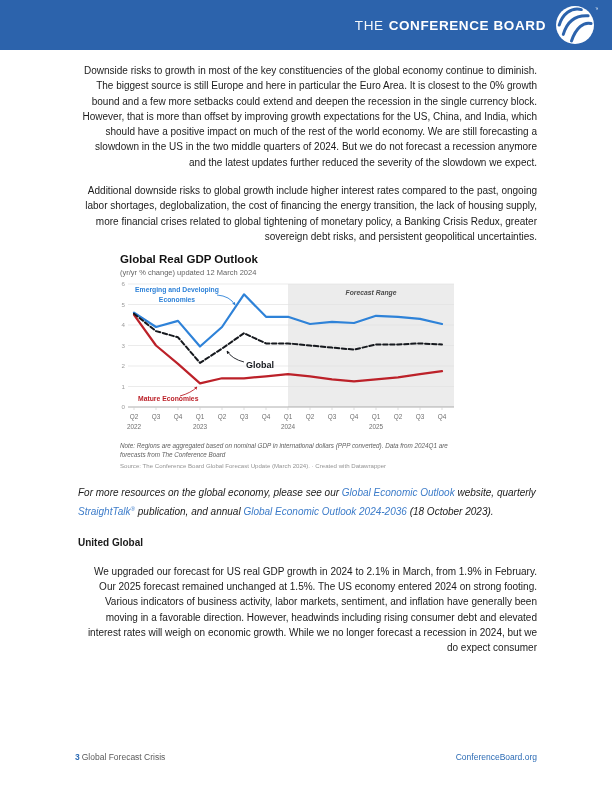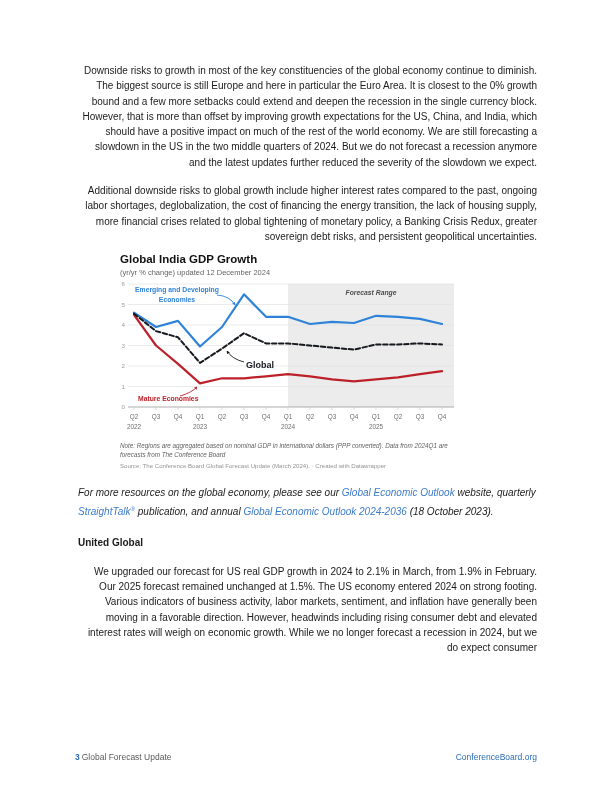--- a/index.html
+++ b/index.html
@@ -43,31 +43,48 @@
           justify-content:space-between;align-items:baseline;font-size:8.5px;}
   .footer-left{color:#5a5a5a;}
   .footer-page{color:var(--footer-blue);font-weight:700;margin-right:2px;}
   .footer-site{color:var(--footer-blue);font-weight:400;text-decoration:none;cursor:pointer;}
 </style>
 </head>
 <body>
 
 <div class="page">
 
+  <header class="topbar">
+    <div class="brand">
+      <span class="brand-the">THE</span>
+      <span class="brand-main">CONFERENCE BOARD</span>
+      <svg class="brand-logo" width="44" height="44" viewBox="0 0 44 44">
+        <g transform="translate(21,22)">
+          <circle r="19" fill="#ffffff"></circle>
+          <g transform="rotate(-35)" stroke="#2c63ac" stroke-width="3" fill="none" stroke-linecap="round">
+            <path d="M -13 -9 C -4 -16 7 -17 14 -9"></path>
+            <path d="M -15 1 C -5 -7 6 -8 16 0"></path>
+            <path d="M -12 11 C -1 3 9 2 14 8"></path>
+          </g>
+        </g>
+        <text x="41" y="8" font-size="5" fill="#ffffff">™</text>
+      </svg>
+    </div>
+  </header>
 
   <main class="content">
 
 
     <p class="para">Downside risks to growth in most of the key constituencies of the global economy continue to diminish. The biggest source is still Europe and here in particular the Euro Area. It is closest to the 0% growth bound and a few more setbacks could extend and deepen the recession in the single currency block. However, that is more than offset by improving growth expectations for the US, China, and India, which should have a positive impact on much of the rest of the world economy. We are still forecasting a slowdown in the US in the two middle quarters of 2024. But we do not forecast a recession anymore and the latest updates further reduced the severity of the slowdown we expect.</p>
 
     <p class="para">Additional downside risks to global growth include higher interest rates compared to the past, ongoing labor shortages, deglobalization, the cost of financing the energy transition, the lack of housing supply, more financial crises related to global tightening of monetary policy, a Banking Crisis Redux, greater sovereign debt risks, and persistent geopolitical uncertainties.</p>
 
     <figure class="chart-block">
-      <div class="chart-title">Global India GDP Growth</div>
-      <div class="chart-subtitle">(yr/yr % change) updated 12 December 2024</div>
+      <div class="chart-title">Global Real GDP Outlook</div>
+      <div class="chart-subtitle">(yr/yr % change) updated 12 March 2024</div>
       <div class="chart-svg-wrap" id="chart-mount"><svg viewBox="0 0 340 151" width="340" height="151" font-family="&quot;Liberation Sans&quot;, sans-serif">
             <rect x="168" y="2" width="166" height="123" fill="#ececec"></rect>
             <text x="5" y="127.2" font-size="6.2" fill="#9b9b9b" text-anchor="end">0</text>
             <line x1="8" y1="104.5" x2="334" y2="104.5" stroke="#e2e2e2" stroke-width="0.7"></line>
             <text x="5" y="106.7" font-size="6.2" fill="#9b9b9b" text-anchor="end">1</text>
             <line x1="8" y1="84" x2="334" y2="84" stroke="#e2e2e2" stroke-width="0.7"></line>
             <text x="5" y="86.2" font-size="6.2" fill="#9b9b9b" text-anchor="end">2</text>
             <line x1="8" y1="63.5" x2="334" y2="63.5" stroke="#e2e2e2" stroke-width="0.7"></line>
             <text x="5" y="65.7" font-size="6.2" fill="#9b9b9b" text-anchor="end">3</text>
             <line x1="8" y1="43" x2="334" y2="43" stroke="#e2e2e2" stroke-width="0.7"></line>
@@ -141,18 +158,18 @@
     <p class="resources" id="resources-para"><span>For more resources on the global economy, please see our </span><span class="doc-link">Global Economic Outlook</span><span> website, quarterly </span><span class="doc-link">StraightTalk</span><sup class="doc-link">®</sup><span> publication, and annual </span><span class="doc-link">Global Economic Outlook 2024-2036</span><span> (18 October 2023).</span></p>
 
     <h2 class="h-sec">United Global</h2>
 
     <p class="para">We upgraded our forecast for US real GDP growth in 2024 to 2.1% in March, from 1.9% in February. Our 2025 forecast remained unchanged at 1.5%. The US economy entered 2024 on strong footing. Various indicators of business activity, labor markets, sentiment, and inflation have generally been moving in a favorable direction. However, headwinds including rising consumer debt and elevated interest rates will weigh on economic growth. While we no longer forecast a recession in 2024, but we do expect consumer</p>
 
   </main>
 
   <footer class="footer">
     <div class="footer-left">
-      <span class="footer-page">3</span><span>Global Forecast Update</span>
+      <span class="footer-page">3</span><span>Global Forecast Crisis</span>
     </div>
     <a class="footer-site">ConferenceBoard.org</a>
   </footer>
 
 </div>
 
 </body></html>

